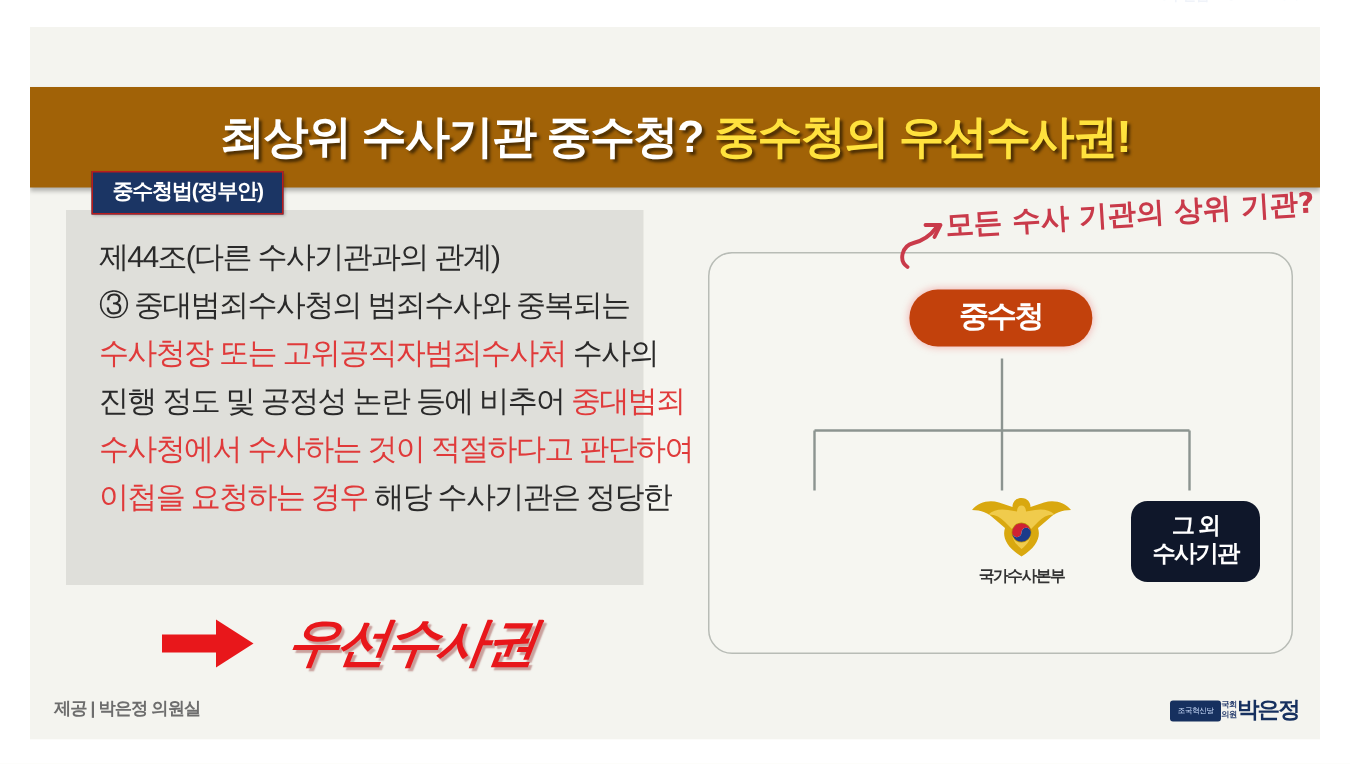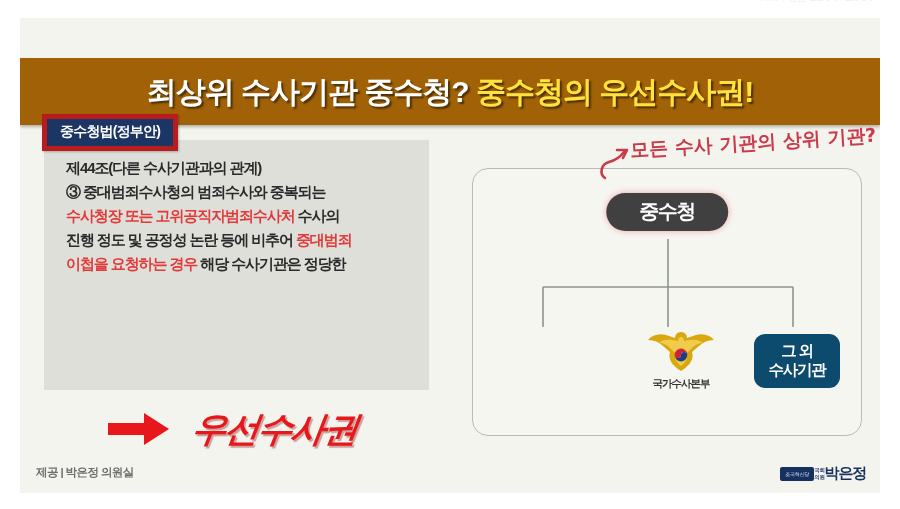--- a/index.html
+++ b/index.html
@@ -48,35 +48,35 @@
   .ars{
     position:absolute; right:24px; top:-13px;
     font-size:15px; font-weight:bold; color:#e9eef7;
     opacity:.85; letter-spacing:-.5px; white-space:nowrap;
     z-index:32;
   }
   .ars .sm{ font-size:9px; opacity:.8; letter-spacing:0; }
 
   
   .law-badge{
-    position:absolute; left:22px; top:96px;
+    position:absolute; left:41px; top:96px;
     background:#1b3564; color:#fff;
     padding:4px 13px 5px; font-size:14px; font-weight:bold;
-    letter-spacing:-.8px; border:5px solid #b91c1c;
+    letter-spacing:-.8px; border:1px solid #b91c1c;
     box-shadow:1px 1px 2px rgba(0,0,0,.25);
     z-index:6;
   }
   .law-panel{
     position:absolute; left:24px; top:122px; width:385px; height:250px;
     background:#dfdfda;
     padding:16px 10px 10px 22px;
   }
   .law-panel p{
-    font-size:15px; line-height:1.60; letter-spacing:-1.1px;
-    color:#2a2a2a; font-weight:bold; white-space:nowrap;
+    font-size:20px; line-height:1.60; letter-spacing:-1.1px;
+    color:#2a2a2a; font-weight:normal; white-space:nowrap;
   }
   .law-panel .r{ color:#e03a3a; }
   .law-panel .k{ color:#2a2a2a; }
 
   
   .slogan-row{
     position:absolute; left:88px; top:393px;
     display:flex; align-items:center; gap:22px;
   }
   .big-arrow{ width:62px; height:34px; display:block; }
@@ -123,38 +123,38 @@
     letter-spacing:0px; white-space:nowrap;
     transform:rotate(-3.5deg);
     font-family:"DejaVu Sans", sans-serif;
     z-index:9;
   }
   .hand-arrow{
     position:absolute; left:577px; top:120px; width:44px; height:44px; z-index:9;
   }
   .node-top{
     position:absolute; left:50%; transform:translateX(-50%); top:24px;
-    background:#404040; color:#fff; border-radius:19px;
+    background:#c2410c; color:#fff; border-radius:19px;
     padding:8px 33px 10px; font-size:20px; font-weight:bold;
     letter-spacing:-1.5px; line-height:1;
     box-shadow:0 0 6px rgba(232,22,28,.35);
   }
   .connector{ position:absolute; left:0; top:0; width:390px; height:268px; pointer-events:none; }
   .leaf{
     position:absolute; width:120px; text-align:center;
   }
   .leaf-label{
     font-size:10.5px; font-weight:bold; color:#333; letter-spacing:-1px;
     white-space:nowrap; margin-top:4px;
   }
   .leaf-cio{ left:2px; top:160px; }
   .leaf-nio{ left:148px; top:160px; }
   .leaf-etc{ left:264px; top:165px; }
   .etc-box{
-    display:inline-block; background:#0c4a6e; color:#fff;
+    display:inline-block; background:#0f172a; color:#fff;
     border-radius:11px; padding:8px 14px 9px; font-size:15.5px;
     font-weight:bold; letter-spacing:-1.2px; line-height:1.2;
   }
   .logo-svg{ display:block; margin:0 auto; }
 </style>
 </head>
 <body>
 
 <div id="stage">
 
@@ -167,20 +167,21 @@
     </div>
 
     <div class="law-badge">중수청법(정부안)</div>
 
     <div class="law-panel">
       <div id="law-lines">
           <p><span class="k">제44조(다른 수사기관과의 관계)</span></p>
           <p><span class="k">③ 중대범죄수사청의 범죄수사와 중복되는</span></p>
           <p><span class="r">수사청장 또는 고위공직자범죄수사처</span><span class="k"> 수사의</span></p>
           <p><span class="k">진행 정도 및 공정성 논란 등에 비추어</span><span class="r"> 중대범죄</span></p>
+          <p><span class="r">수사청에서 수사하는 것이 적절하다고 판단하여</span></p>
           <p><span class="r">이첩을 요청하는 경우</span><span class="k"> 해당 수사기관은 정당한</span></p>
         </div>
     </div>
 
     <div class="slogan-row">
       <svg class="big-arrow" viewBox="0 0 62 34">
         <path d="M0 11 H36 V1 L61 17 L36 33 V23 H0 Z" fill="#e8171b"></path>
       </svg>
       <div class="slogan">우선수사권</div>
     </div>

